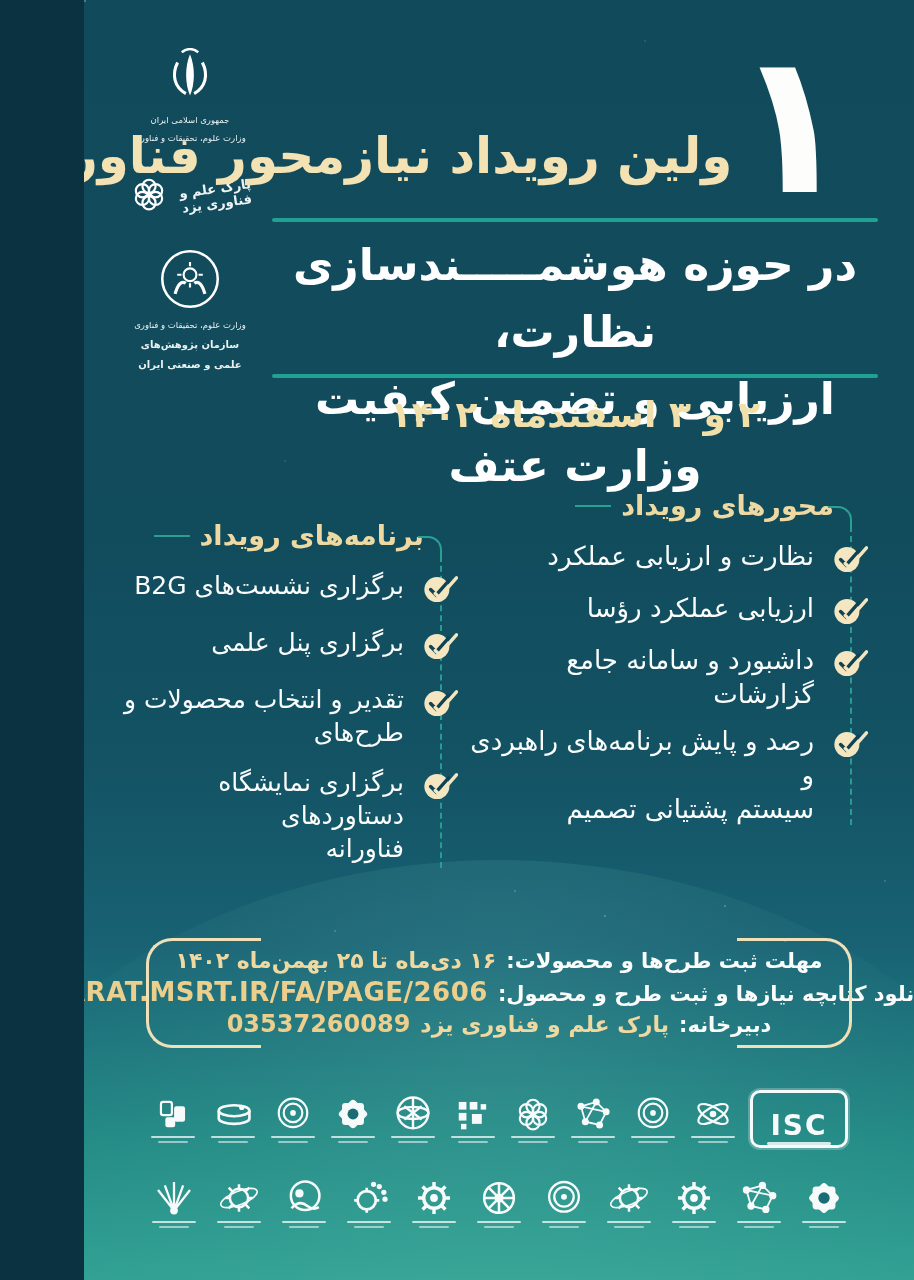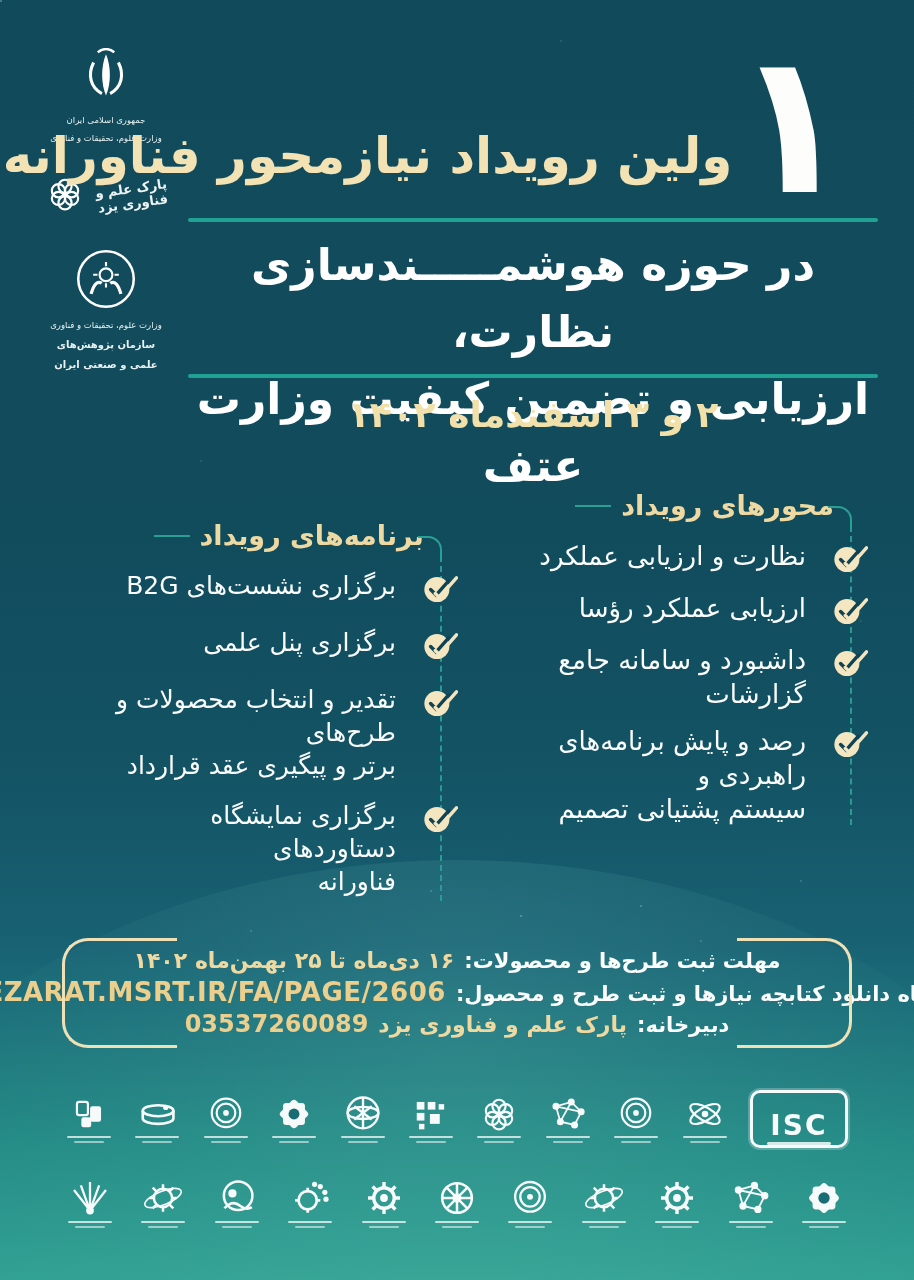--- a/index.html
+++ b/index.html
@@ -1,17 +1,17 @@
 <!DOCTYPE html>
 <html lang="fa" dir="rtl"><head>
 <meta charset="utf-8">
 <style>
   html,body{margin:0;padding:0;background:#0b3240;}
   .page{
-    position:relative;width:914px;height:1280px;overflow:hidden;
+    position:relative;width:830px;height:1280px;overflow:hidden;
     font-family:"DejaVu Sans",sans-serif;direction:rtl;
     background:linear-gradient(180deg,#114a5b 0%,#114c5d 42%,#135364 60%,#186274 74%,#238a85 89%,#31a193 100%);
   }
   .glow{position:absolute;left:-20%;top:860px;width:140%;height:900px;border-radius:50%;
     background:radial-gradient(ellipse at 50% 18%,rgba(140,220,205,0.14),rgba(140,220,205,0.05) 35%,transparent 62%);
     pointer-events:none;}
   .stars{position:absolute;left:0;top:0;width:2px;height:2px;border-radius:50%;background:rgba(255,255,255,.35);
     box-shadow:520px 915px 0 rgba(255,255,255,.30),430px 890px 0 rgba(255,255,255,.22),
       640px 905px 0 rgba(255,255,255,.28),700px 940px 0 rgba(255,255,255,.2),
       250px 930px 0 rgba(255,255,255,.22),360px 960px 0 rgba(255,255,255,.18),
@@ -33,21 +33,21 @@
   .main-title{position:absolute;top:232px;left:188px;right:36px;text-align:center;color:#ffffff;font-weight:bold;font-size:44px;line-height:1.52;letter-spacing:-1px;}
   .event-date{position:absolute;top:394px;left:188px;right:36px;text-align:center;color:#f2e0ab;font-weight:bold;font-size:36px;}
   
   .col{position:absolute;}
   .col-axes{top:490px;right:46px;width:400px;}
   .col-programs{top:520px;right:456px;width:346px;}
   .col-header{font-size:27px;font-weight:bold;color:#eed9a2;margin-right:34px;margin-bottom:18px;display:flex;align-items:center;gap:10px;}
   .hdash{display:inline-block;width:36px;height:0;border-top:2px solid #2aa094;}
   .corner{position:absolute;top:16px;right:16px;width:22px;height:22px;border-top:2px solid #2aa094;border-right:2px solid #2aa094;border-top-right-radius:14px;}
   .vline{position:absolute;top:36px;bottom:14px;right:16px;width:0;border-right:2px dashed rgba(42,160,148,.95);}
-  .citem{display:flex;align-items:flex-start;gap:26px;direction:rtl;margin-bottom:12px;position:relative;z-index:1;}
+  .citem{display:flex;align-items:flex-start;gap:18px;direction:rtl;margin-bottom:12px;position:relative;z-index:1;}
   .col-programs .citem{margin-bottom:17px;}
   .citem .txt{color:#fbfdfd;font-size:26px;line-height:1.32;}
   .col-programs .citem .txt{font-size:25px;}
   .l2{display:block;}
   .l2:empty{display:none;}
   .chk{flex:0 0 auto;margin-top:2px;}
   
   .info-box{position:absolute;top:938px;left:62px;right:62px;height:110px;padding:10px 30px;box-sizing:border-box;
     display:flex;flex-direction:column;justify-content:space-between;align-items:center;}
   .bracket{position:absolute;top:0;bottom:0;width:112px;border:3px solid #f0e0b6;pointer-events:none;}
@@ -283,21 +283,21 @@
             <path d="M17 27 l5 5 L44 7" stroke="#f3e6c1" stroke-width="4.4" fill="none" stroke-linecap="round"></path>
           </svg></span>
       <div class="txt"><span>برگزاری پنل علمی</span></div>
     </div>
     <div class="citem">
       <span class="chk"><svg width="36" height="34" viewBox="0 0 46 40">
             <circle cx="19" cy="22" r="16" fill="#f3e6c1"></circle>
             <path d="M11 22 l7 7 L34 11" stroke="#0f4253" stroke-width="4.4" fill="none" stroke-linecap="round"></path>
             <path d="M17 27 l5 5 L44 7" stroke="#f3e6c1" stroke-width="4.4" fill="none" stroke-linecap="round"></path>
           </svg></span>
-      <div class="txt"><span>تقدیر و انتخاب محصولات و طرح‌های</span><span class="l2">برتر و پیگیری عقد قرارداد</span></div>
+      <div class="txt"><span>تقدیر و انتخاب محصولات و طرح‌های</span></div>
     </div>
     <div class="citem">
       <span class="chk"><svg width="36" height="34" viewBox="0 0 46 40">
             <circle cx="19" cy="22" r="16" fill="#f3e6c1"></circle>
             <path d="M11 22 l7 7 L34 11" stroke="#0f4253" stroke-width="4.4" fill="none" stroke-linecap="round"></path>
             <path d="M17 27 l5 5 L44 7" stroke="#f3e6c1" stroke-width="4.4" fill="none" stroke-linecap="round"></path>
           </svg></span>
       <div class="txt"><span>برگزاری نمایشگاه دستاوردهای</span><span class="l2">فناورانه</span></div>
     </div>
   </div>

